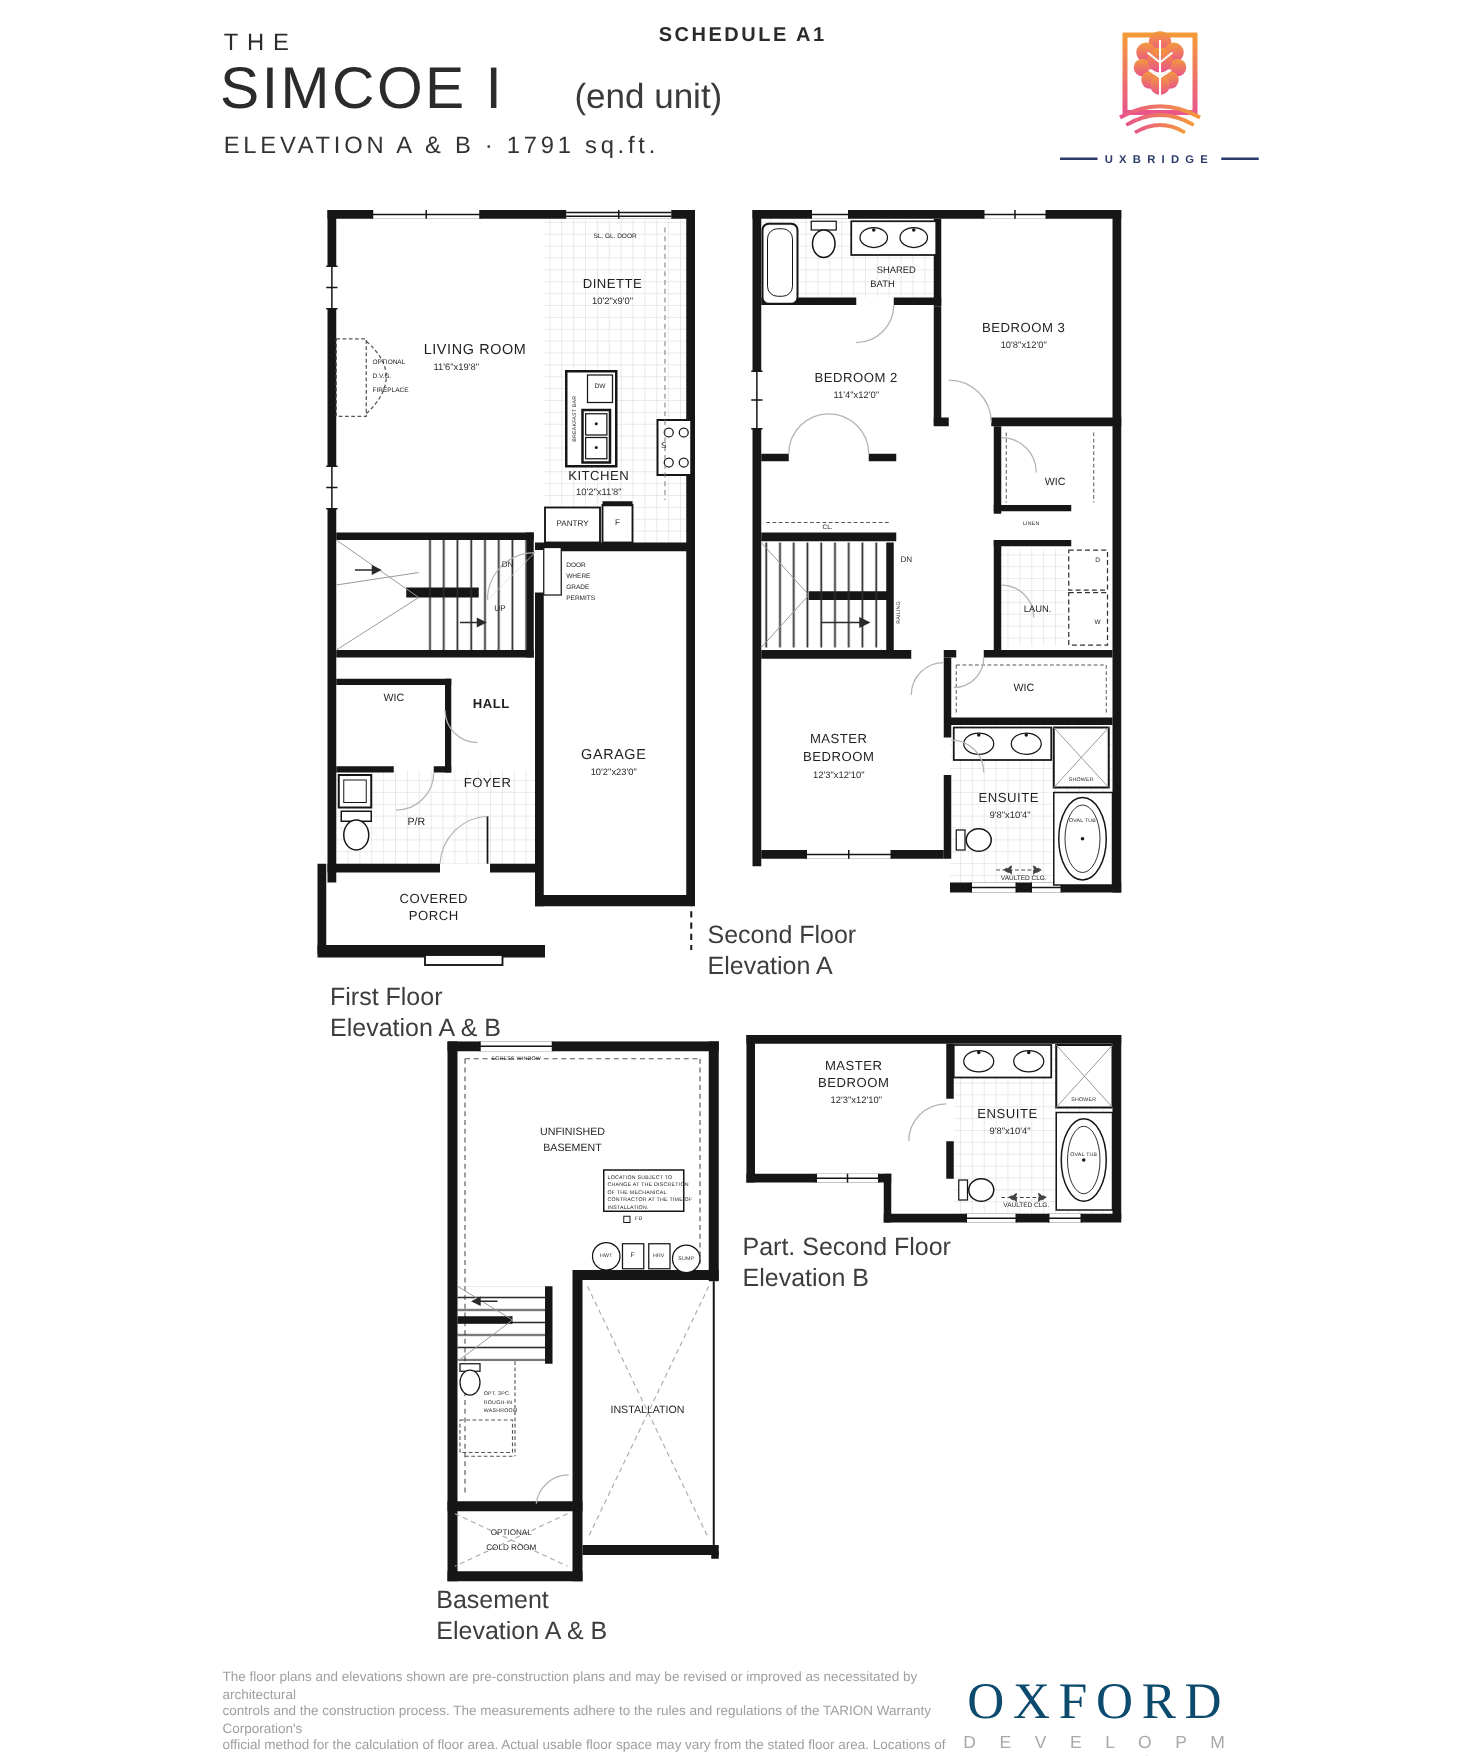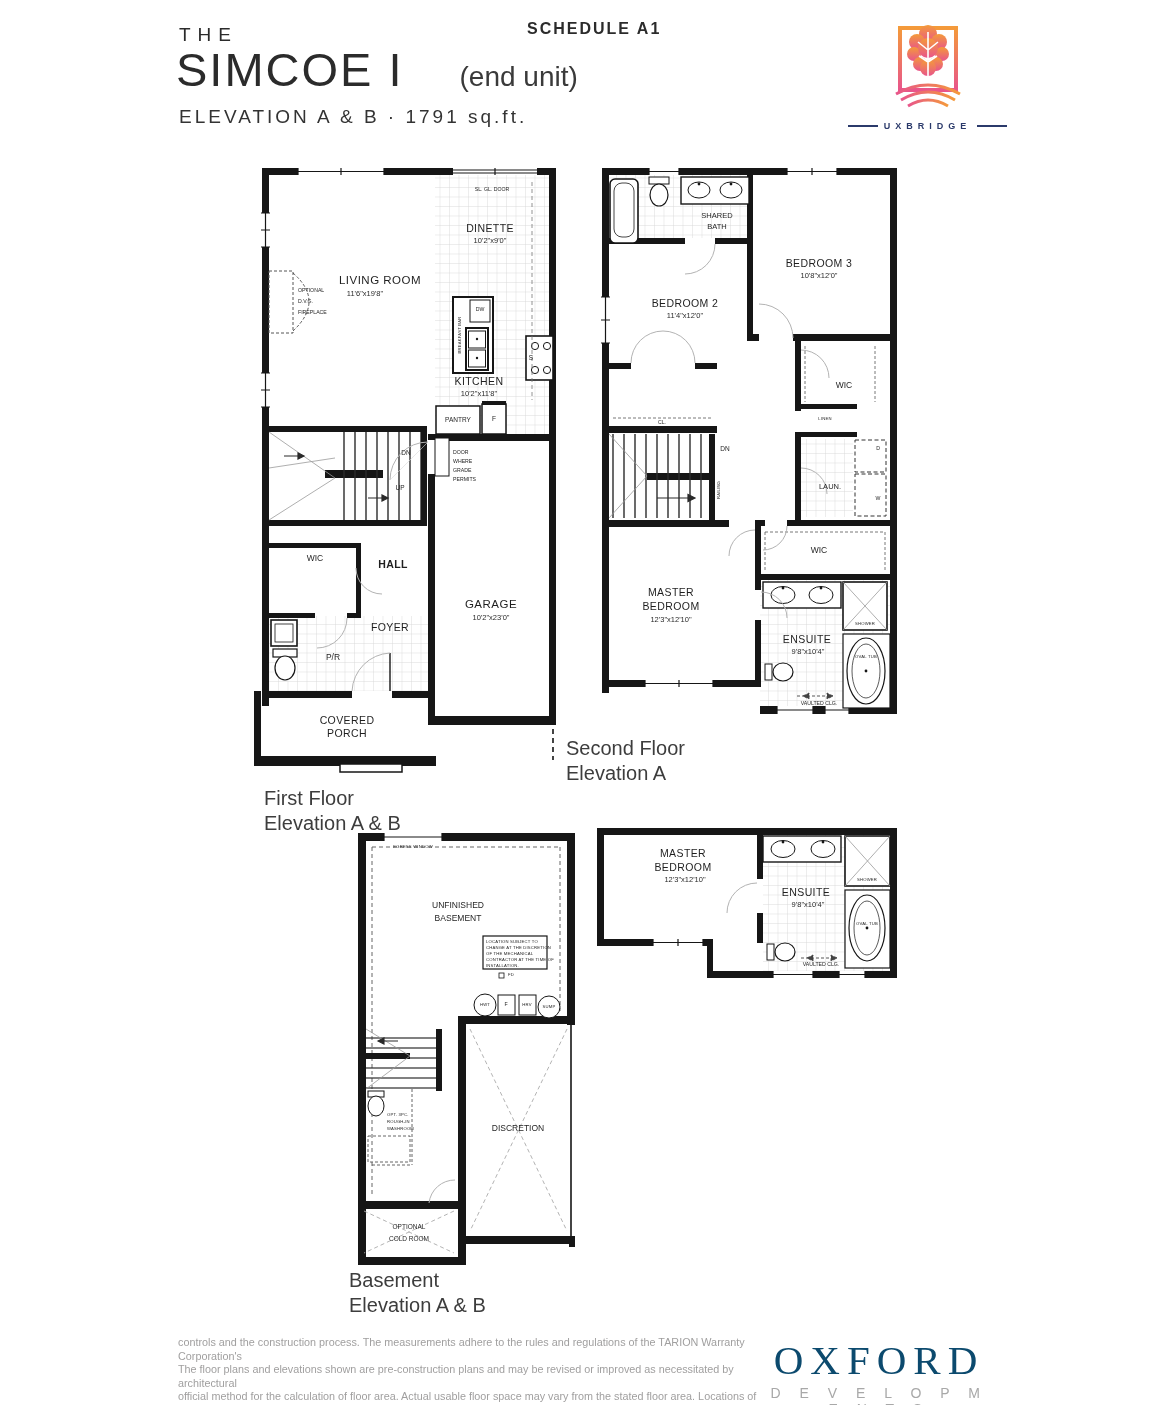--- a/index.html
+++ b/index.html
@@ -348,21 +348,21 @@
         <path d="M196 170 A34 34 0 0 0 162 136"></path>
         <path d="M204 182 A28 28 0 0 1 232 210"></path>
         <path d="M204 300 A26 26 0 0 1 230 326"></path>
         <path d="M158 362 A26 26 0 0 0 132 388"></path>
         <path d="M190 358 A24 24 0 0 1 166 382"></path>
         <path d="M164 424 A26 26 0 0 1 190 450"></path>
       </g>
     </svg>
 
     <div class="lbl s7" style="left:120px;top:48px;">SHARED</div>
-    <div class="lbl s7" style="left:120px;top:59px;">BATH</div>
+    <div class="lbl s7" style="left:109px;top:59px;">BATH</div>
     <div class="lbl s10" style="left:222px;top:95px;">BEDROOM 3</div>
     <div class="lbl s7 dim" style="left:222px;top:108px;">10'8"x12'0"</div>
     <div class="lbl s10" style="left:88px;top:135px;">BEDROOM 2</div>
     <div class="lbl s7 dim" style="left:88px;top:148px;">11'4"x12'0"</div>
     <div class="lbl s8" style="left:247px;top:217px;">WIC</div>
     <div class="lbl s4" style="left:228px;top:251px;">LINEN</div>
     <div class="lbl s7" style="left:233px;top:319px;">LAUN.</div>
     <div class="lbl s5" style="left:281px;top:281px;">D</div>
     <div class="lbl s5" style="left:281px;top:331px;">W</div>
     <div class="lbl s5" style="left:65px;top:255px;">CL.</div>
@@ -429,20 +429,24 @@
     </svg>
     <div class="lbl s10" style="left:86px;top:25px;">MASTER</div>
     <div class="lbl s10" style="left:86px;top:39px;">BEDROOM</div>
     <div class="lbl s7 dim" style="left:88px;top:52px;">12'3"x12'10"</div>
     <div class="lbl s10" style="left:209px;top:64px;">ENSUITE</div>
     <div class="lbl s7 dim" style="left:211px;top:77px;">9'8"x10'4"</div>
     <div class="lbl s4" style="left:270px;top:52px;">SHOWER</div>
     <div class="lbl s4" style="left:270px;top:96px;">OVAL TUB</div>
     <div class="lbl s5" style="left:224px;top:137px;">VAULTED CLG.</div>
   </div>
+  <div class="abs caption" style="left:594px;top:986px;">
+    <div>Part. Second Floor</div>
+    <div>Elevation B</div>
+  </div>
 
   <div class="plan" style="left:350px;top:833px;width:233px;height:475px;">
     <svg width="233" height="475" viewBox="0 0 233 475">
       <defs>
         <pattern id="bsTreadH" width="10" height="10" patternUnits="userSpaceOnUse">
           <line x1="0" y1="5" x2="10" y2="5" stroke="#2a2a2a" stroke-width="1.2"></line>
         </pattern>
       </defs>
       <g fill="#161616">
         <rect x="8" y="0" width="217" height="8"></rect>
@@ -511,32 +515,32 @@
     <div class="lbl s4 la" style="left:136px;top:127px;">CONTRACTOR AT THE TIME OF</div>
     <div class="lbl s4 la" style="left:136px;top:133px;">INSTALLATION.</div>
     <div class="lbl s4" style="left:161px;top:142px;">FD</div>
     <div class="lbl s4" style="left:135px;top:172px;">HWT</div>
     <div class="lbl s5" style="left:156px;top:172px;">F</div>
     <div class="lbl s4" style="left:177px;top:172px;">HRV</div>
     <div class="lbl s4" style="left:199px;top:174px;">SUMP</div>
     <div class="lbl s4 la" style="left:37px;top:282px;">OPT. 3PC.</div>
     <div class="lbl s4 la" style="left:37px;top:289px;">ROUGH-IN</div>
     <div class="lbl s4 la" style="left:37px;top:296px;">WASHROOM</div>
-    <div class="lbl s8" style="left:168px;top:295px;">DISCRETION</div>
+    <div class="lbl s8" style="left:168px;top:295px;">INSTALLATION</div>
     <div class="lbl s6" style="left:59px;top:394px;">OPTIONAL</div>
     <div class="lbl s6" style="left:59px;top:406px;">COLD ROOM</div>
   </div>
   <div class="abs caption" style="left:349px;top:1268px;">
     <div>Basement</div>
     <div>Elevation A &amp; B</div>
   </div>
 
   <div class="abs disclaimer">
+    <div>The floor plans and elevations shown are pre-construction plans and may be revised or improved as necessitated by architectural</div>
     <div>controls and the construction process. The measurements adhere to the rules and regulations of the TARION Warranty Corporation's</div>
-    <div>The floor plans and elevations shown are pre-construction plans and may be revised or improved as necessitated by architectural</div>
     <div>official method for the calculation of floor area. Actual usable floor space may vary from the stated floor area. Locations of furnace, hot</div>
 
   </div>
   <div class="abs oxford">
     <div class="oxford-name">OXFORD</div>
     <div class="oxford-sub">D E V E L O P M E N T S</div>
   </div>
 
 </div>
 

